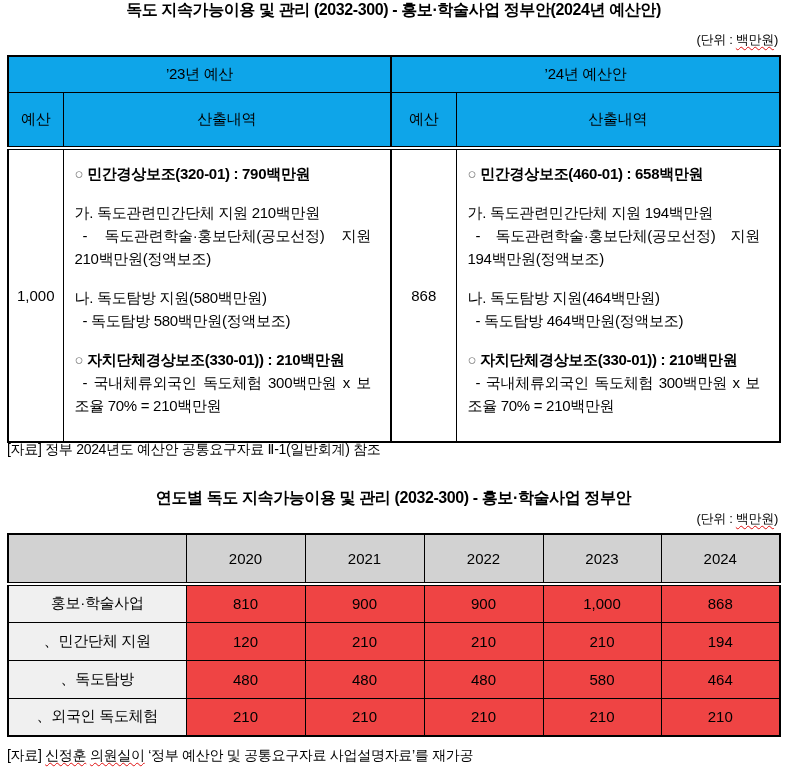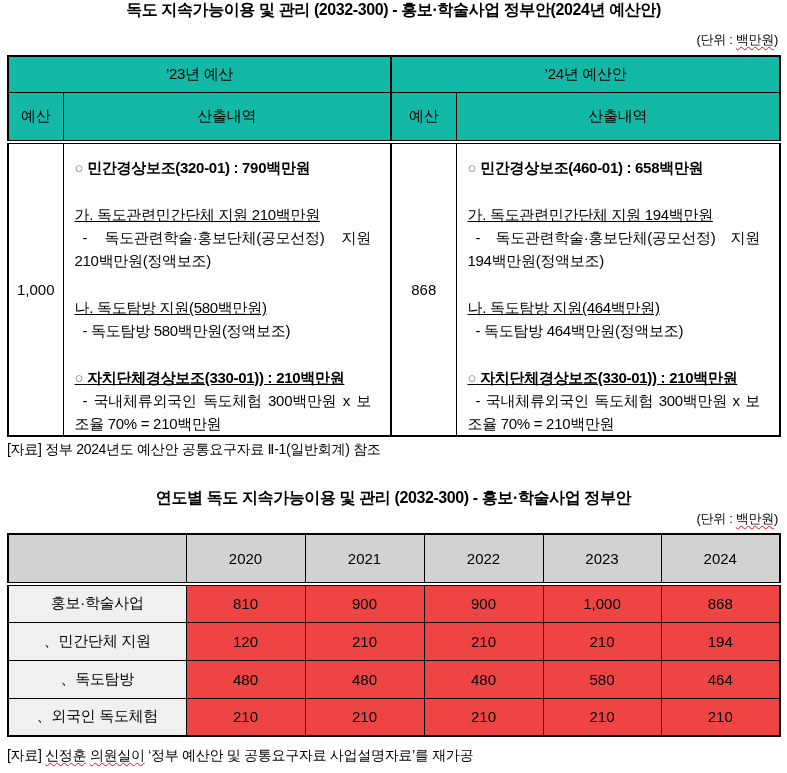--- a/index.html
+++ b/index.html
@@ -26,37 +26,37 @@
   }
   table{
     border-collapse:collapse;table-layout:fixed;position:absolute;left:7px;
     border:2px solid #000;
   }
   #table1{top:55px;width:772px;}
   #table2{top:533px;width:772px;}
   th,td{border:1px solid #000;font-weight:normal;overflow:hidden;}
   
   #table1 th{
-    background:#14b8a6;font-size:15px;text-align:center;vertical-align:middle;
+    background:#0ea5e9;font-size:15px;text-align:center;vertical-align:middle;
     letter-spacing:-0.3px;
   }
   #table1 tr.t1-h1{height:36px;}
-  #table1 tr.t1-h2{height:50px;}
+  #table1 tr.t1-h2{height:56px;}
   #table1 tr.t1-body{height:294px;}
   #table1 .hdr-bottom{border-bottom:4px double #000;}
   .mid{border-left:2px solid #000 !important;}
   .budget-cell{
     text-align:center;vertical-align:middle;font-size:15px;background:#fff;
   }
   .detail-cell{
     vertical-align:top;background:#fff;font-size:15px;letter-spacing:-0.3px;
     padding:12px 19px 0 11px;text-align:justify;
   }
   .d-line{margin:0;line-height:23px;}
-  .d-group{margin-top:24px;text-decoration:underline;}
+  .d-group{margin-top:16px;}
   .d-bold{font-weight:bold;}
   .d-bullet{color:#7a7a7a;font-weight:normal;}
   .d-sub{text-indent:8px;}
   
   #table2 th.t2-col{
     background:#d2d2d2;font-size:15px;text-align:center;vertical-align:middle;
   }
   #table2 tr.t2-header{height:50px;}
   #table2 tr.t2-header th{border-bottom:4px double #000;background:#d2d2d2;}
   #table2 tr.t2-row{height:38px;}

